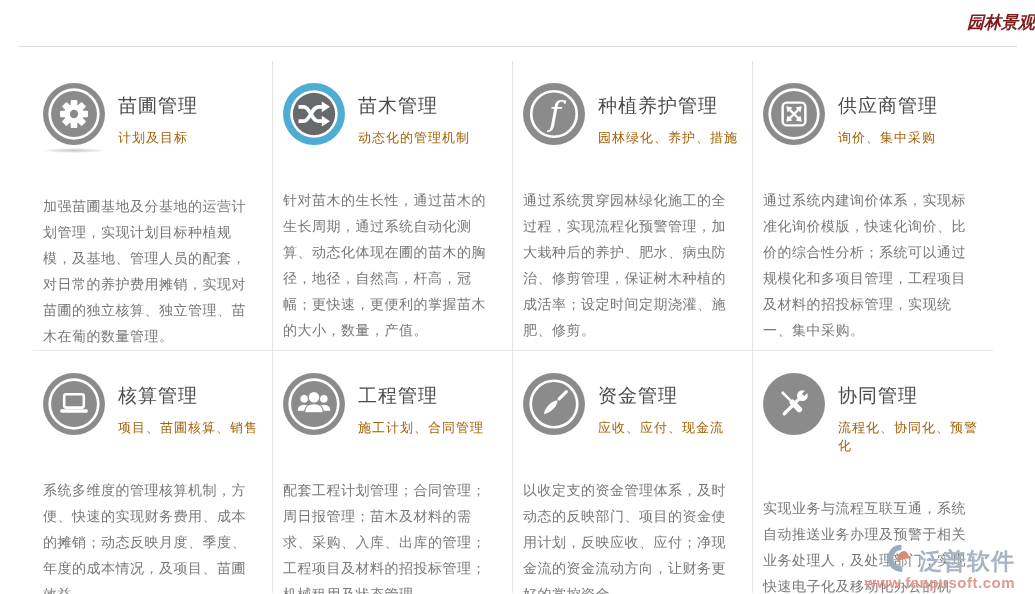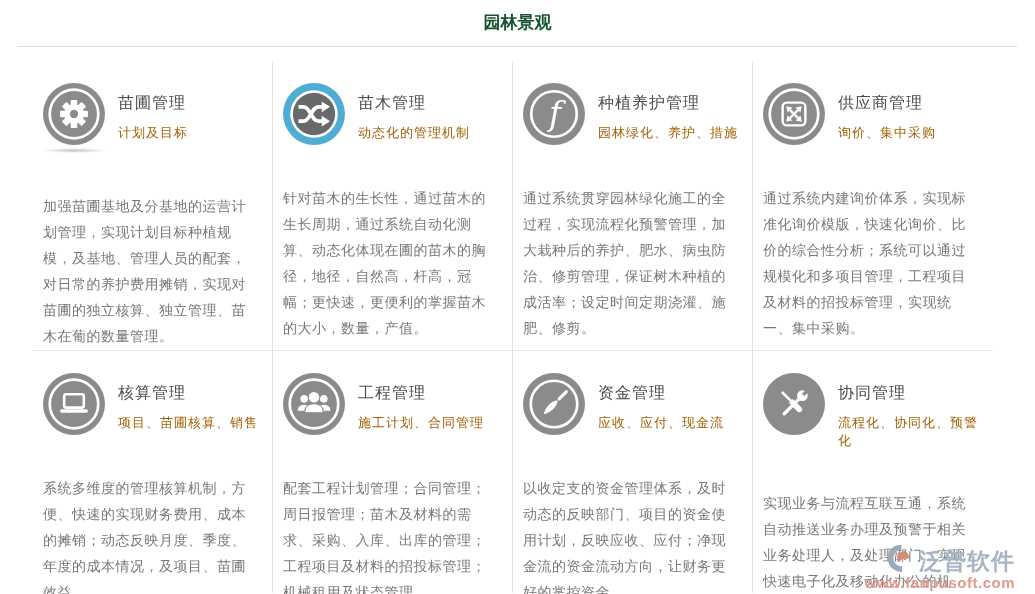--- a/index.html
+++ b/index.html
@@ -3,42 +3,42 @@
 <meta charset="utf-8">
 <style>
   html,body { margin:0; padding:0; }
   body {
     width:1035px; height:594px;
     background:#ffffff;
     font-family:"Liberation Sans","DejaVu Sans",sans-serif;
     position:relative; overflow:hidden;
   }
   .page-header { padding-top:11px; }
-  .page-title { text-align:center; font-size:17px; font-weight:bold; color:#14532d; }
+  .page-title { text-align:right; font-size:17px; font-weight:bold; color:#7f1d1d;font-style:italic; }
   .header-rule { height:0; border-bottom:1px solid #dcdcdc; margin:12px 18px 0 18px; }
 
   .grid {
     width:960px; margin:14px 0 0 33px;
     display:grid;
     grid-template-columns:repeat(4,240px);
     grid-template-rows:290px 242px;
   }
   .card { box-sizing:border-box; padding:22px 14px 0 10px; }
   .card.vline { border-right:1px solid #e2e2e2; }
   .card.row1 { border-bottom:1px solid #e8e8e8; }
 
   .card-head { display:flex; }
   .icon-wrap { width:62px; margin-right:13px; flex:none; }
   .badge { width:62px; height:62px; display:block; }
   .icon-shadow {
     height:5px; width:66px; margin:3px 0 0 -2px; border-radius:50%;
     background:radial-gradient(ellipse at center, rgba(110,110,110,.40), rgba(255,255,255,0) 72%);
   }
   .head-text { padding-top:10px; }
-  .card-title { font-size:16px; color:#4b4b4b; letter-spacing:1px; }
+  .card-title { font-size:19px; color:#4b4b4b; letter-spacing:1px; }
   .card-sub { font-size:13px; color:#a16207; margin-top:10px; letter-spacing:1px; }
   .card-desc { margin-top:40px; font-size:14px; line-height:26px; color:#787878; letter-spacing:.5px; }
 
   .watermark { position:absolute; right:20px; bottom:3px; text-align:right; }
   .wm-row { display:flex; align-items:flex-end; justify-content:flex-end; }
   .wm-mark { width:33px; height:30px; margin-right:2px; }
   .wm-brand { font-size:23px; font-weight:bold; color:#a6b4c3; letter-spacing:1px; line-height:1; }
   .wm-url { font-size:15px; font-weight:bold; color:#e19a8d; margin-top:1px; letter-spacing:.5px; }
 </style>
 </head>

